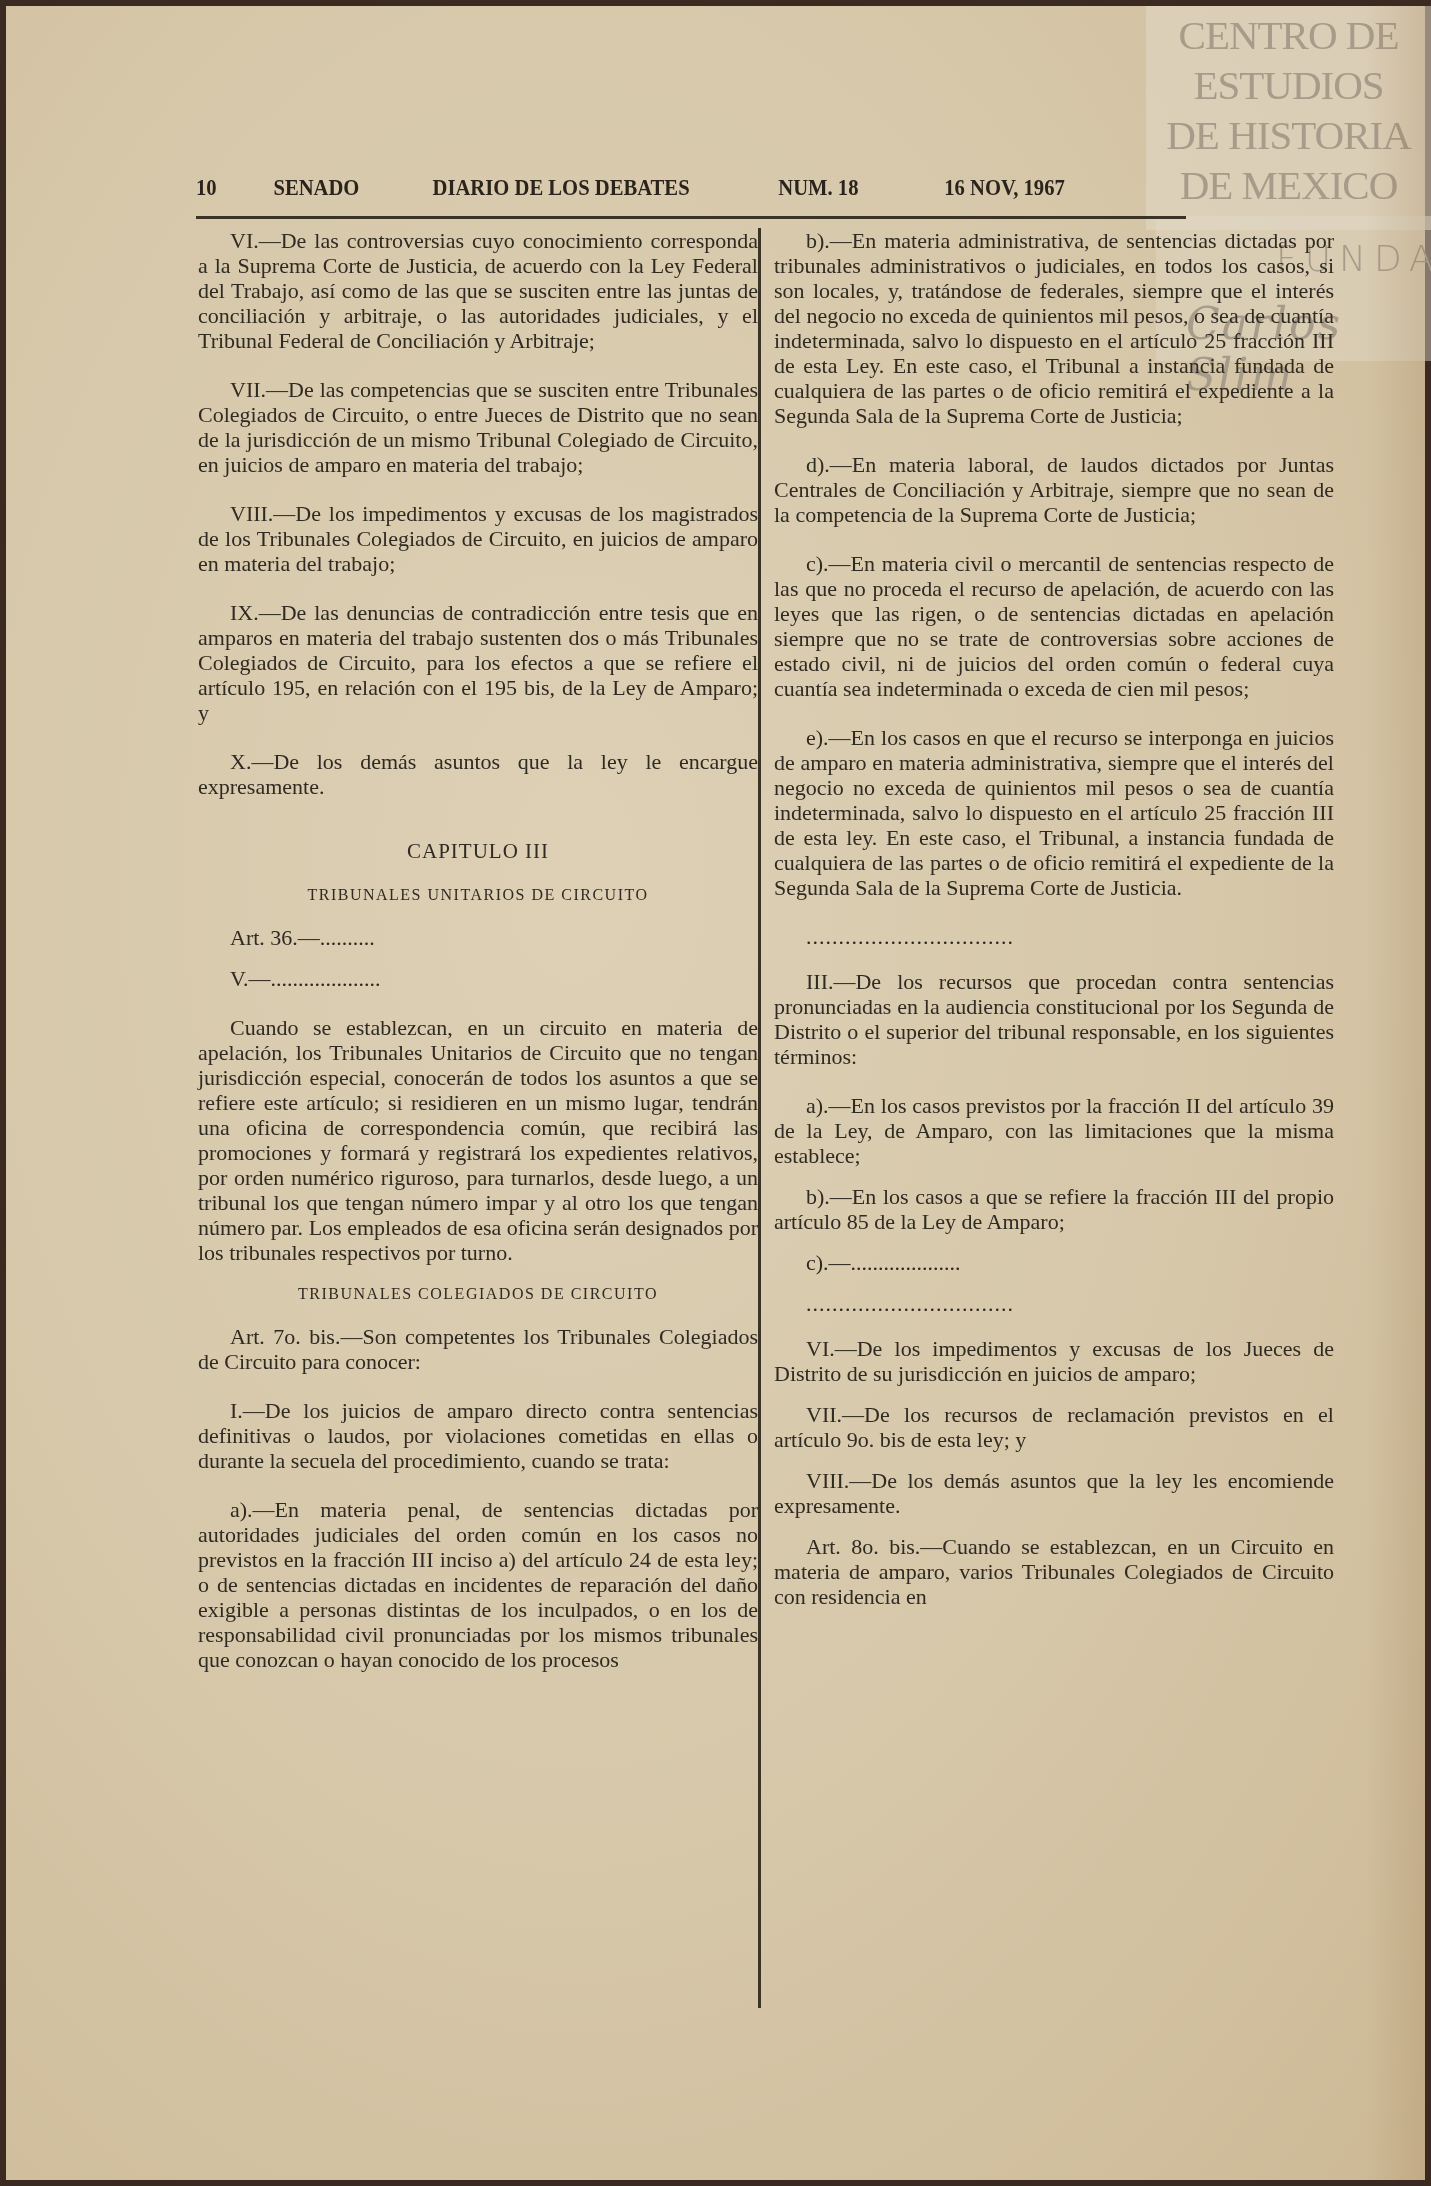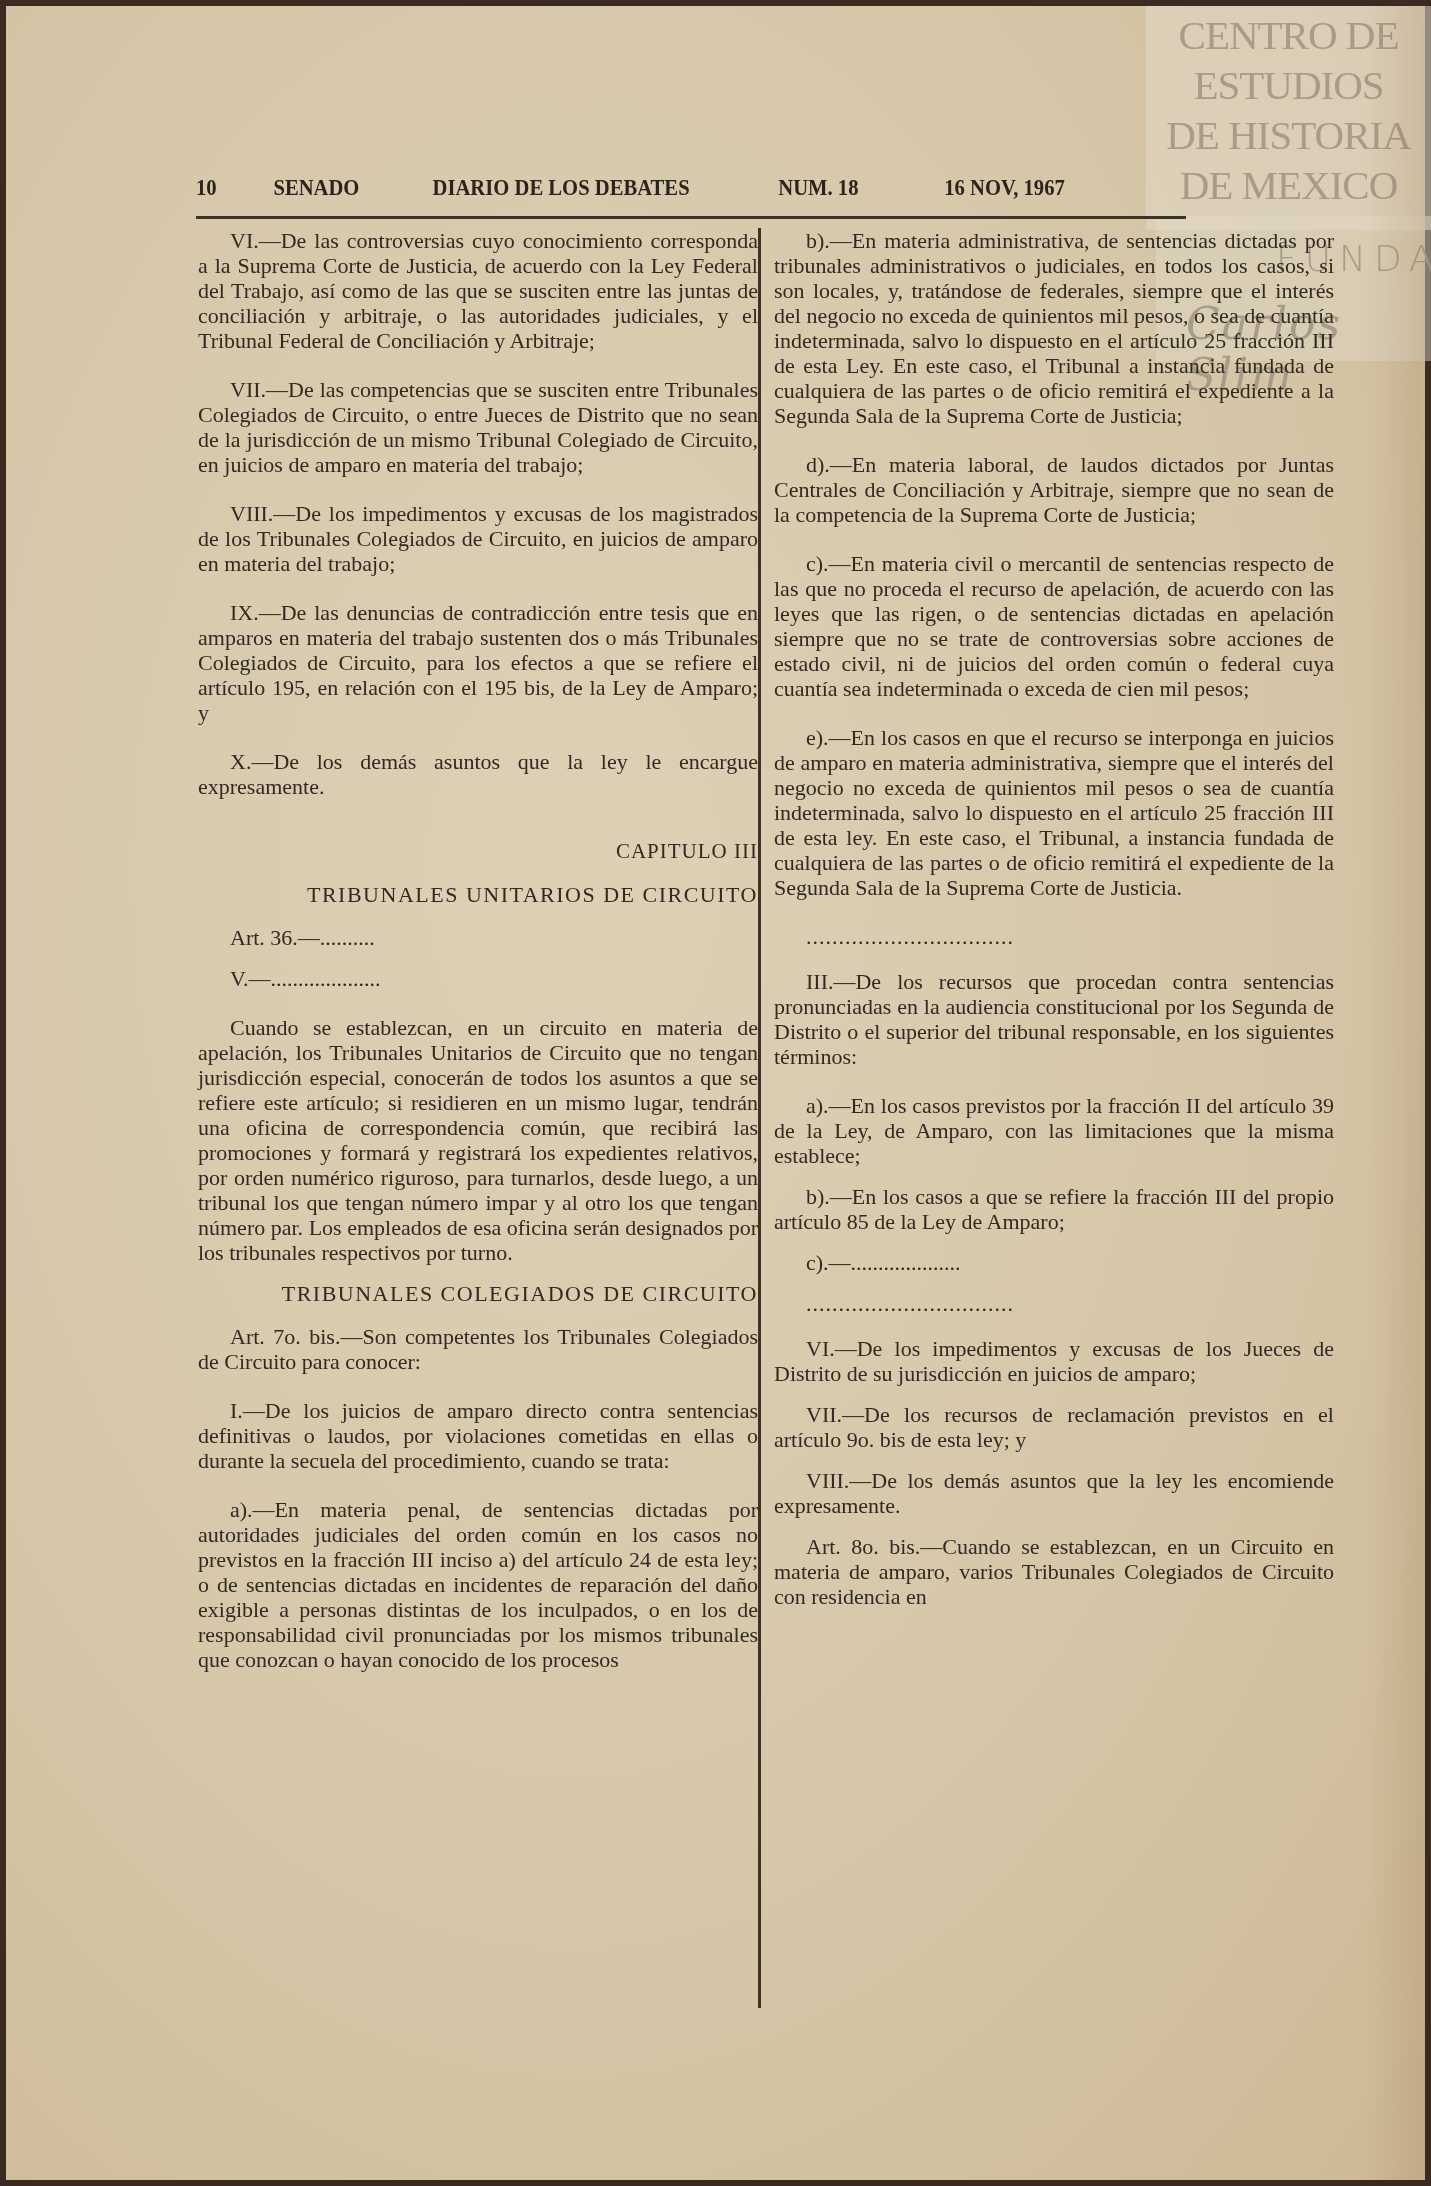--- a/index.html
+++ b/index.html
@@ -51,22 +51,22 @@
     position: absolute; top: 222px; width: 560px;
     font-size: 22px; line-height: 25px; text-align: justify;
   }
   .col-left { left: 192px; }
   .col-right { left: 768px; }
   .col-divider {
     position: absolute; left: 752px; top: 222px; width: 3px; height: 1780px; background: #3b3326;
   }
   .col p { margin: 0 0 24px 0; text-indent: 32px; hyphens: auto; }
   .col p.tight { margin-bottom: 16px; }
-  .col .heading { text-align: right; text-indent: 0; margin: 24px 0 18px 0; letter-spacing: 1px; font-size: 21px; }
-  .col .heading.big { font-size: 22px; letter-spacing: 1.5px; margin-top: 0; }
+  .col .heading { text-align: center; text-indent: 0; margin: 24px 0 18px 0; letter-spacing: 1px; font-size: 21px; }
+  .col .heading.big { font-size: 16px; letter-spacing: 1.5px; margin-top: 0; }
   .col .dots { text-indent: 32px; letter-spacing: 1px; margin-bottom: 20px; }
   .col .cont { text-indent: 0; }
 </style>
 </head>
 <body>
 
 <div class="page">
 
   <div class="watermark">
     <div>CENTRO DE</div>

